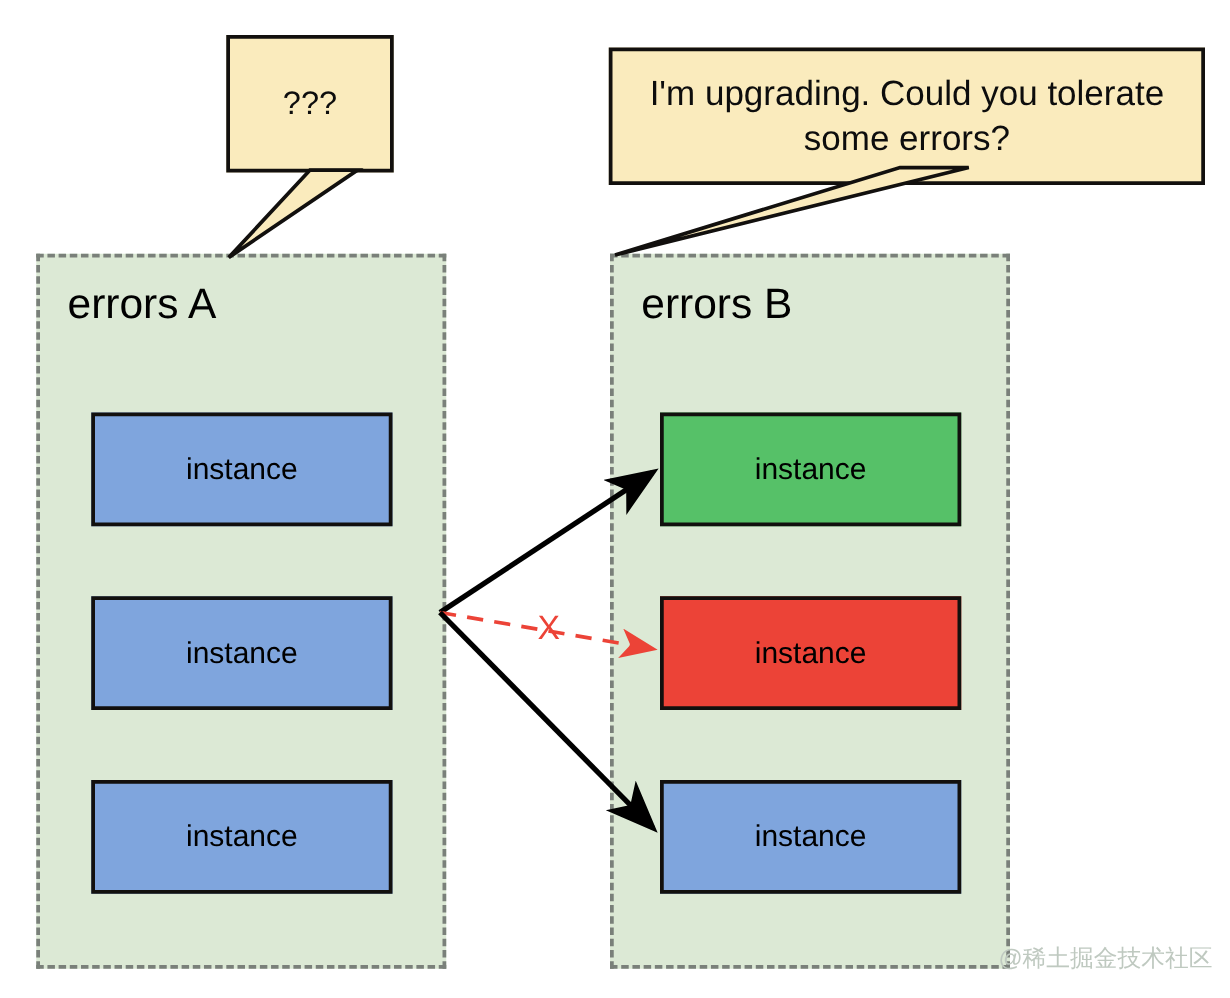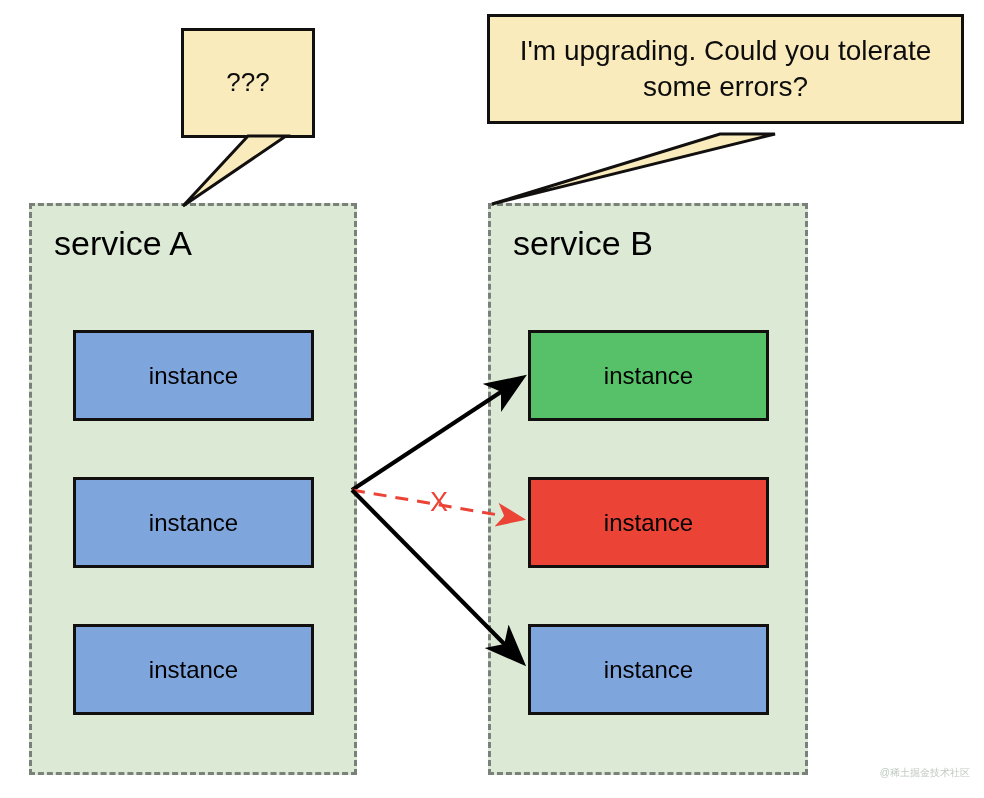--- a/index.html
+++ b/index.html
@@ -38,21 +38,21 @@
   }
   #bubble-a {
     left: 181px;
     top: 28px;
     width: 134px;
     height: 110px;
     font-size: 26px;
   }
   #bubble-b {
     left: 487px;
-    top: 14px;
+    top: 38px;
     width: 477px;
     height: 110px;
     font-size: 28px;
   }
 
   
   .service {
     position: absolute;
     background: #DCE9D5;
     border: 3px dashed #7A807A;
@@ -116,37 +116,37 @@
     color: #EC4337;
     z-index: 6;
     font-weight: 400;
   }
 
   
   #watermark {
     position: absolute;
     right: 14px;
     bottom: 18px;
-    font-size: 10px;
+    font-size: 19px;
     color: #BFC9C0;
     z-index: 8;
     white-space: nowrap;
   }
 </style>
 </head>
 <body>
 
 <div id="canvas">
 
   <div class="service" id="service-a">
-    <div class="service-title">service A</div>
+    <div class="service-title">errors A</div>
   </div>
 
   <div class="service" id="service-b">
-    <div class="service-title">service B</div>
+    <div class="service-title">errors B</div>
   </div>
 
   <div class="instance inst-blue" id="a-inst-0">instance</div>
   <div class="instance inst-blue" id="a-inst-1">instance</div>
   <div class="instance inst-blue" id="a-inst-2">instance</div>
 
   <div class="instance inst-green" id="b-inst-0">instance</div>
   <div class="instance inst-red" id="b-inst-1">instance</div>
   <div class="instance inst-blue" id="b-inst-2">instance</div>
 

